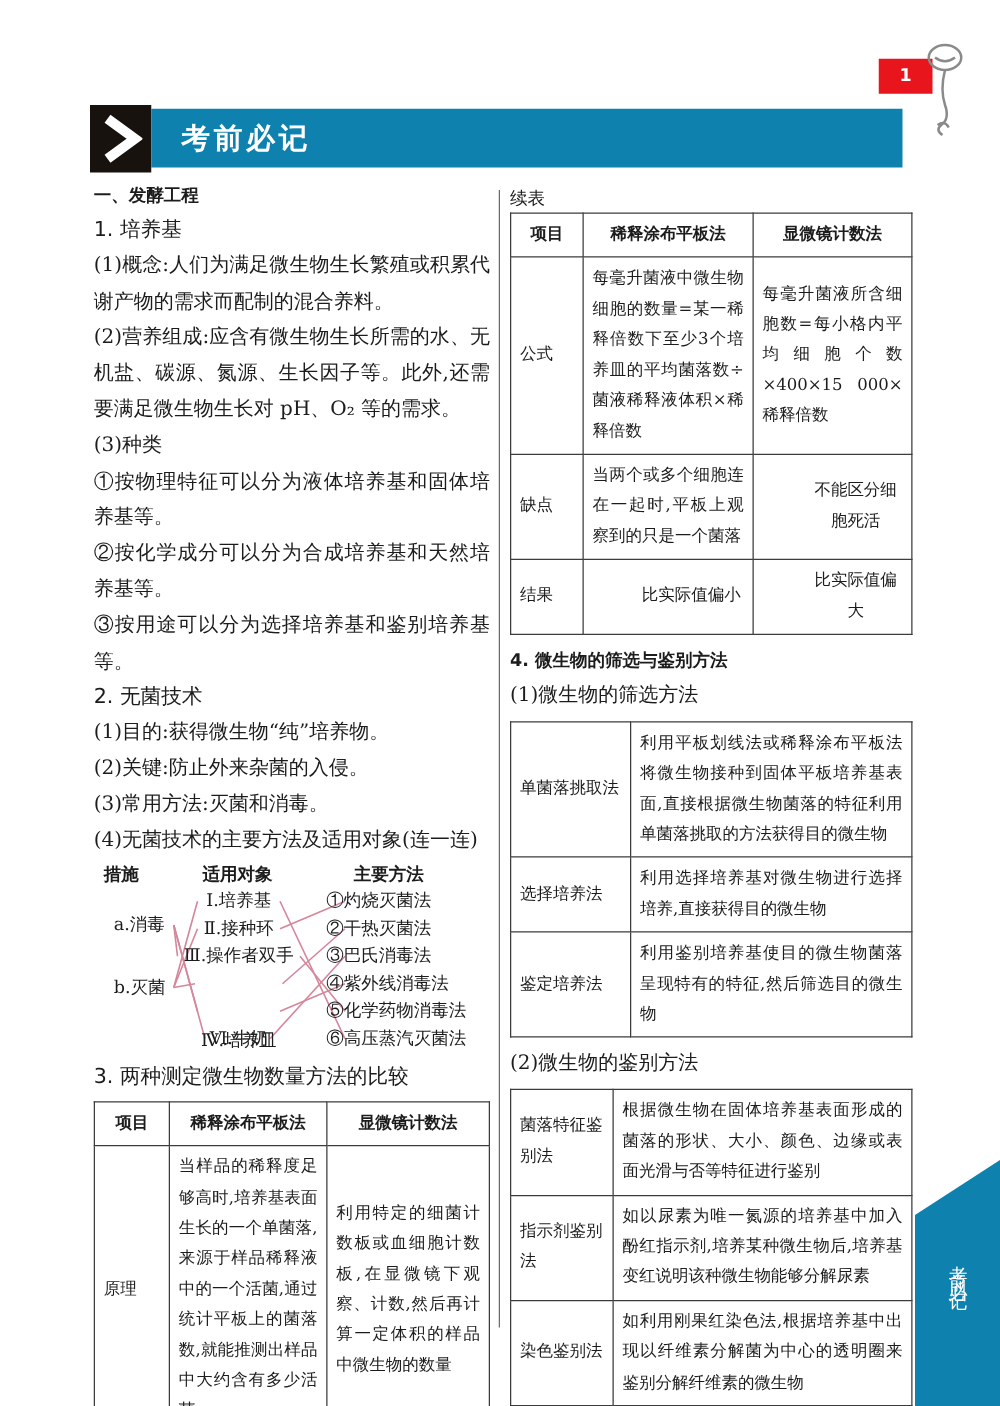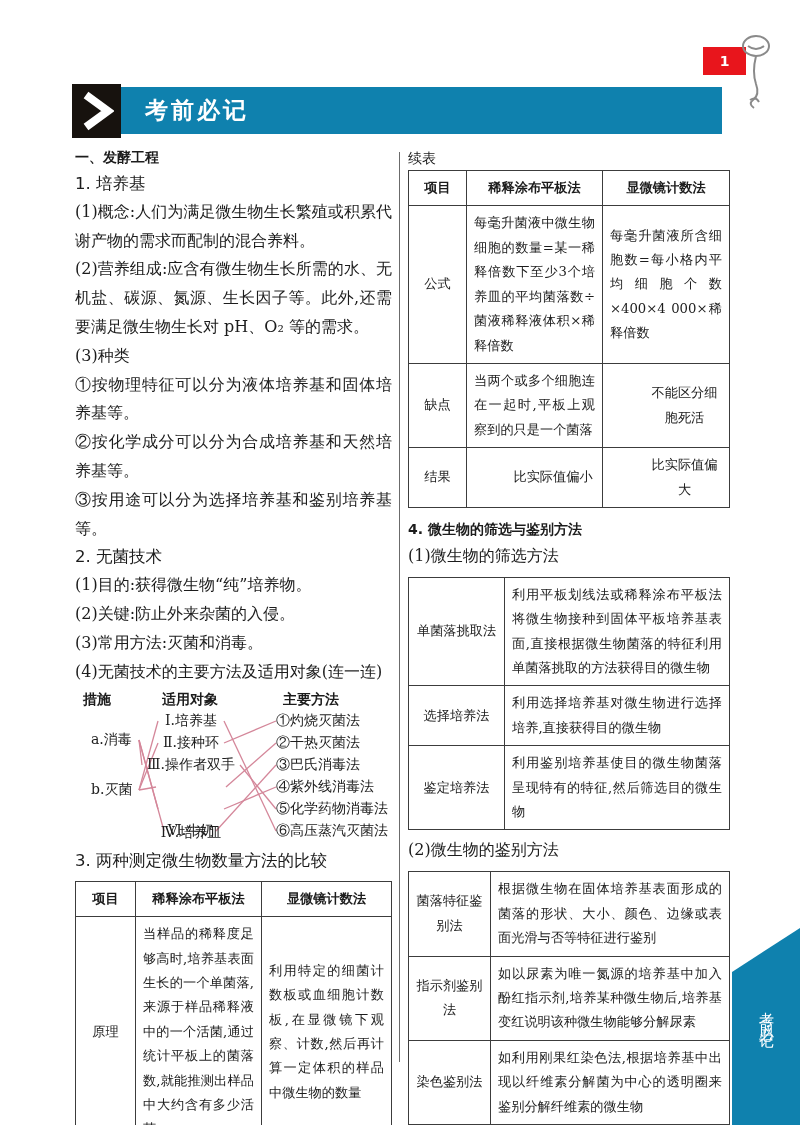--- a/index.html
+++ b/index.html
@@ -47,31 +47,31 @@
   .match span { position:absolute; white-space:nowrap; }
   .match .hd { font-weight:600; }
   .hd-measure { left:8px; top:0;font-family:Liberation Mono, monospace; }
   .hd-object  { left:87px; top:0; }
   .hd-method  { left:208px; top:0; }
   .measure0 { left:16px; top:40px; }
   .measure1 { left:16px; top:90px; }
   .obj { left:0; width:232px; text-align:center; }
   .obj0 { top:21px; } .obj1 { top:43px; } .obj2 { top:65px; }
   .obj3 { top:87px;margin-top:46px; } .obj4 { top:109px; } .obj5 { top:131px; }
-  .mth { left:201px; }
+  .mth { left:186px; }
   .mth0 { top:21px; } .mth1 { top:43px; } .mth2 { top:65px; }
   .mth3 { top:87px; } .mth4 { top:109px; } .mth5 { top:131px; }
   #match-lines { position:absolute; left:0; top:0; width:317px; height:154px; }
 
   
   table { width:100%; border-collapse:collapse; table-layout:fixed; margin-top:6px; }
   table, td, th { border:1px solid #3c3c3c; }
   td, th { font-size:13.2px; line-height:1.85; padding:5px 7px; vertical-align:middle; }
   th { font-weight:600; text-align:center; height:32px; }
-  td.lbl { text-align:center; }
+  td.lbl { }
   td.desc { text-align:justify; }
   td.ctr { text-align:center;padding-left:44px; }
   .continued { font-size:14px; margin-bottom:2px; }
   .mt10 { margin-top:10px; }
   .mt6 { margin-top:6px; }
 
   
   .side-tab {
     position:absolute; right:0; top:928px; width:68px; height:197px;
     background:#0f81ae;
@@ -187,21 +187,21 @@
       </colgroup>
     <tbody>
         <tr>
       <th>项目</th>
       <th>稀释涂布平板法</th>
       <th>显微镜计数法</th>
     </tr>
     <tr>
       <td class="lbl">公式</td>
       <td class="desc">每毫升菌液中微生物细胞的数量=某一稀释倍数下至少3个培养皿的平均菌落数÷菌液稀释液体积×稀释倍数</td>
-      <td class="desc">每毫升菌液所含细胞数=每小格内平均细胞个数×400×4 000×稀释倍数</td>
+      <td class="desc">每毫升菌液所含细胞数=每小格内平均细胞个数×400×15 000×稀释倍数</td>
     </tr>
     <tr>
       <td class="lbl">缺点</td>
       <td class="desc">当两个或多个细胞连在一起时,平板上观察到的只是一个菌落</td>
       <td class="ctr">不能区分细胞死活</td>
     </tr>
     <tr>
       <td class="lbl">结果</td>
       <td class="ctr">比实际值偏小</td>
       <td class="ctr">比实际值偏大</td>

